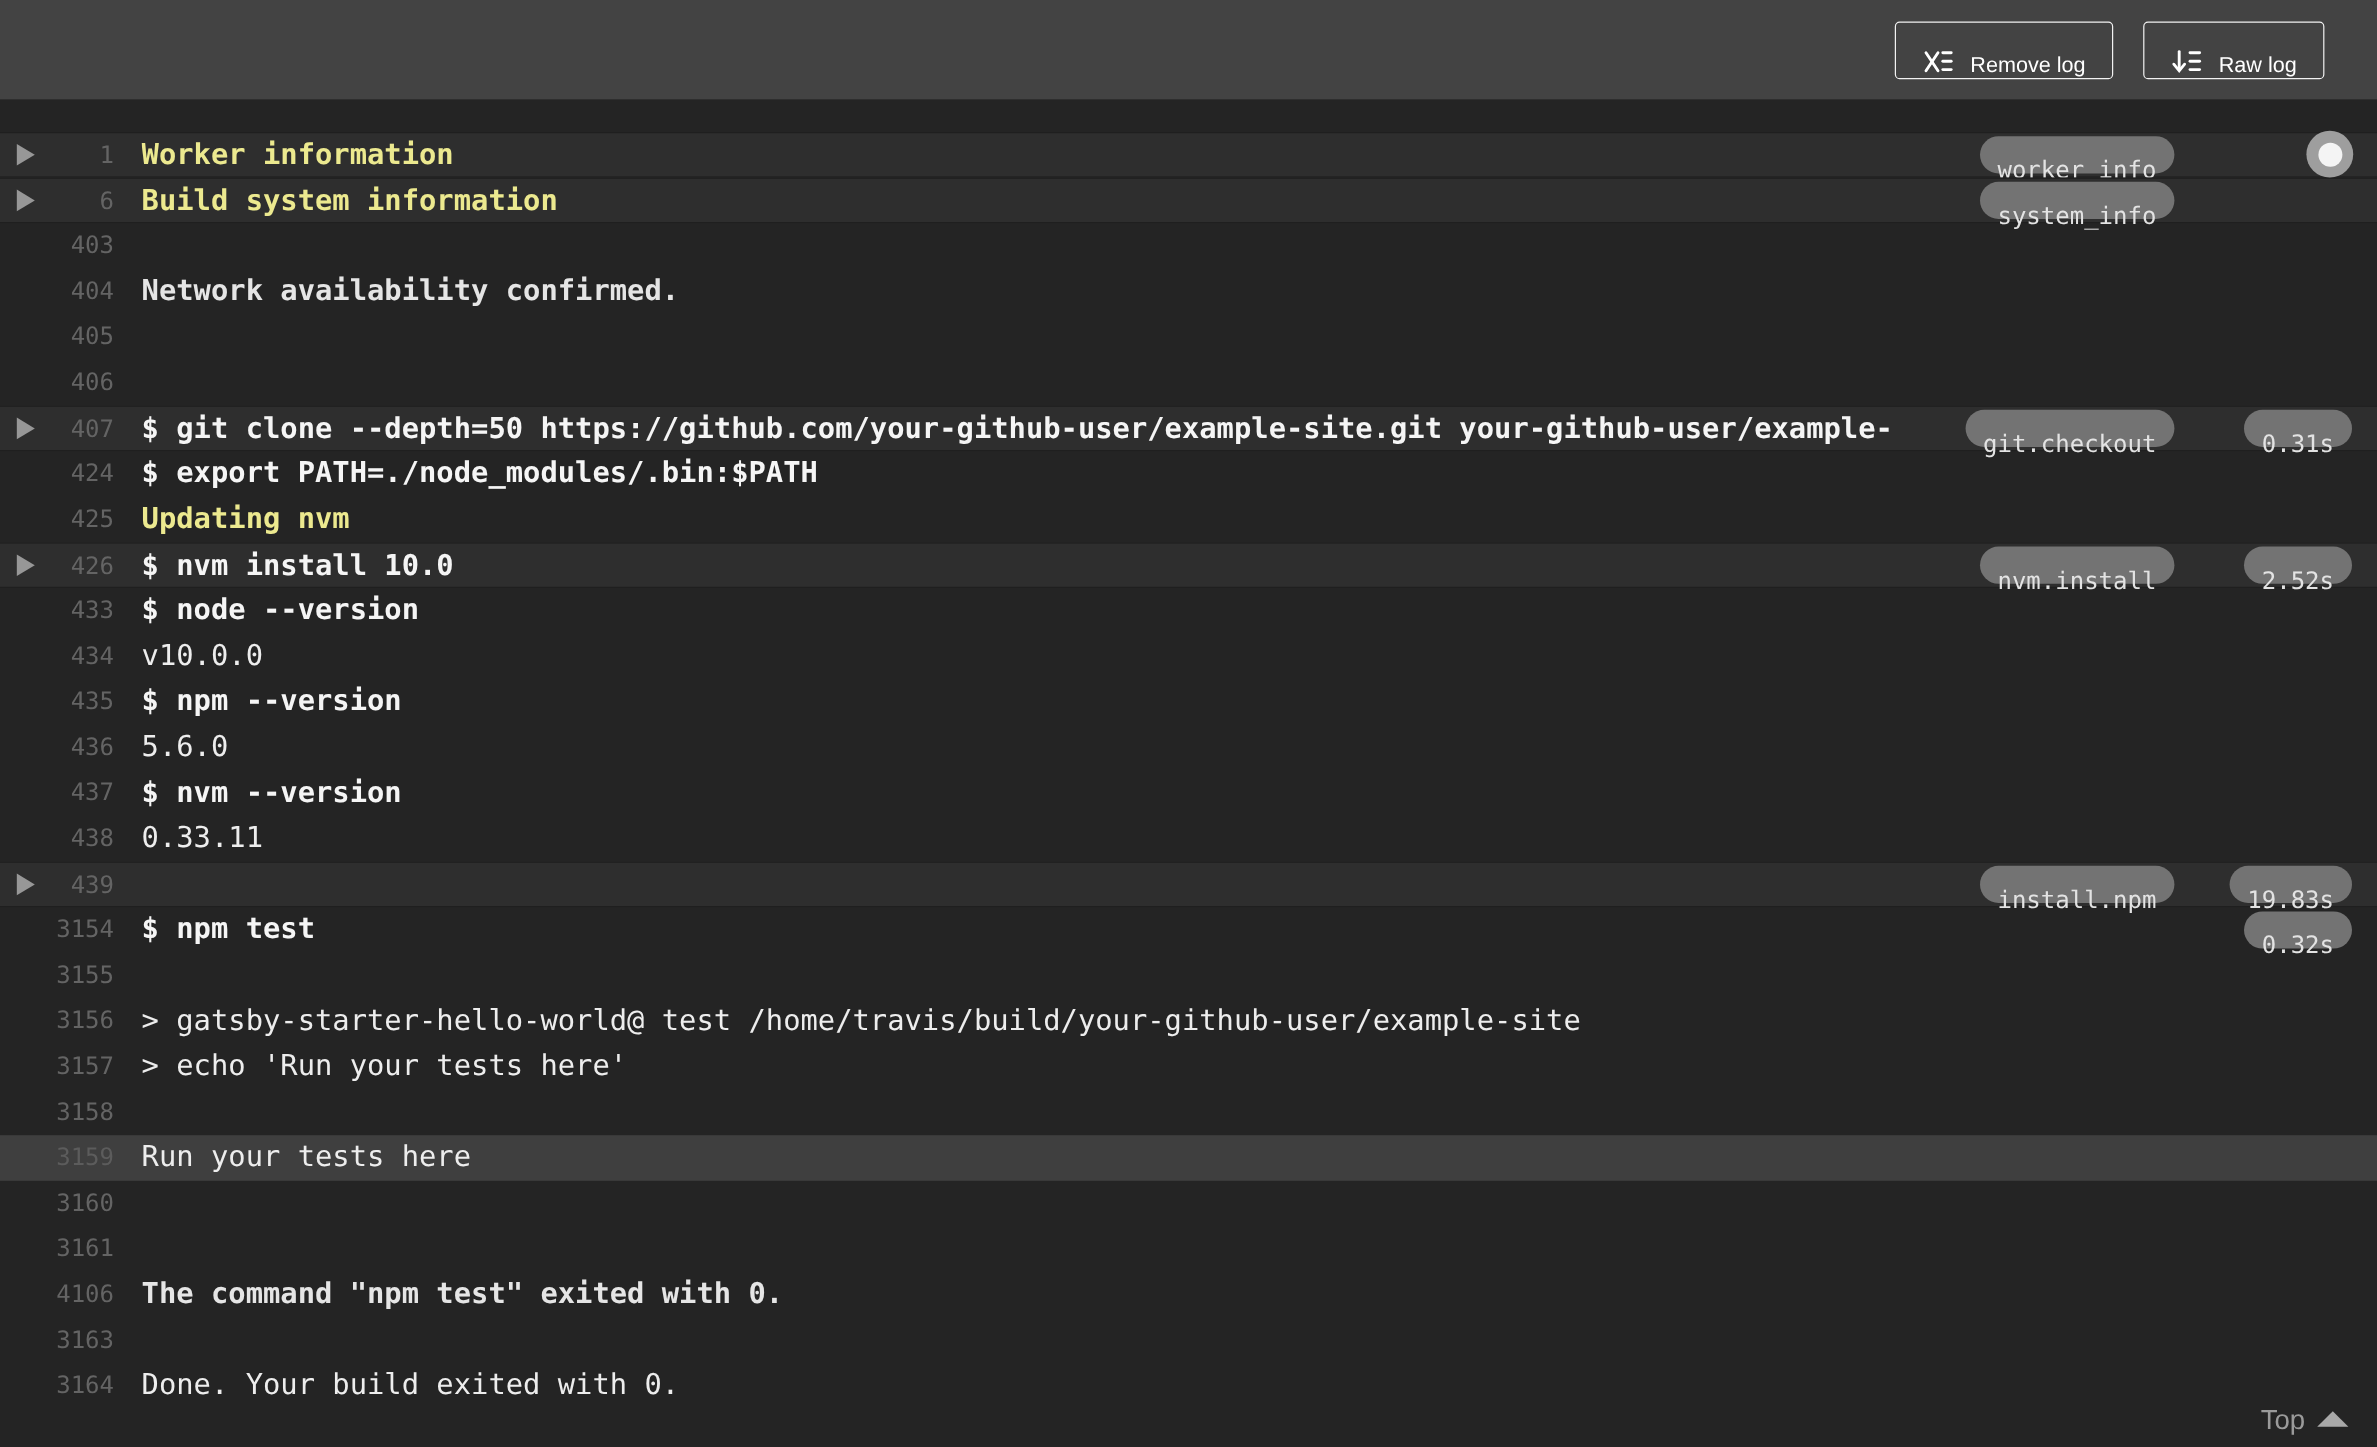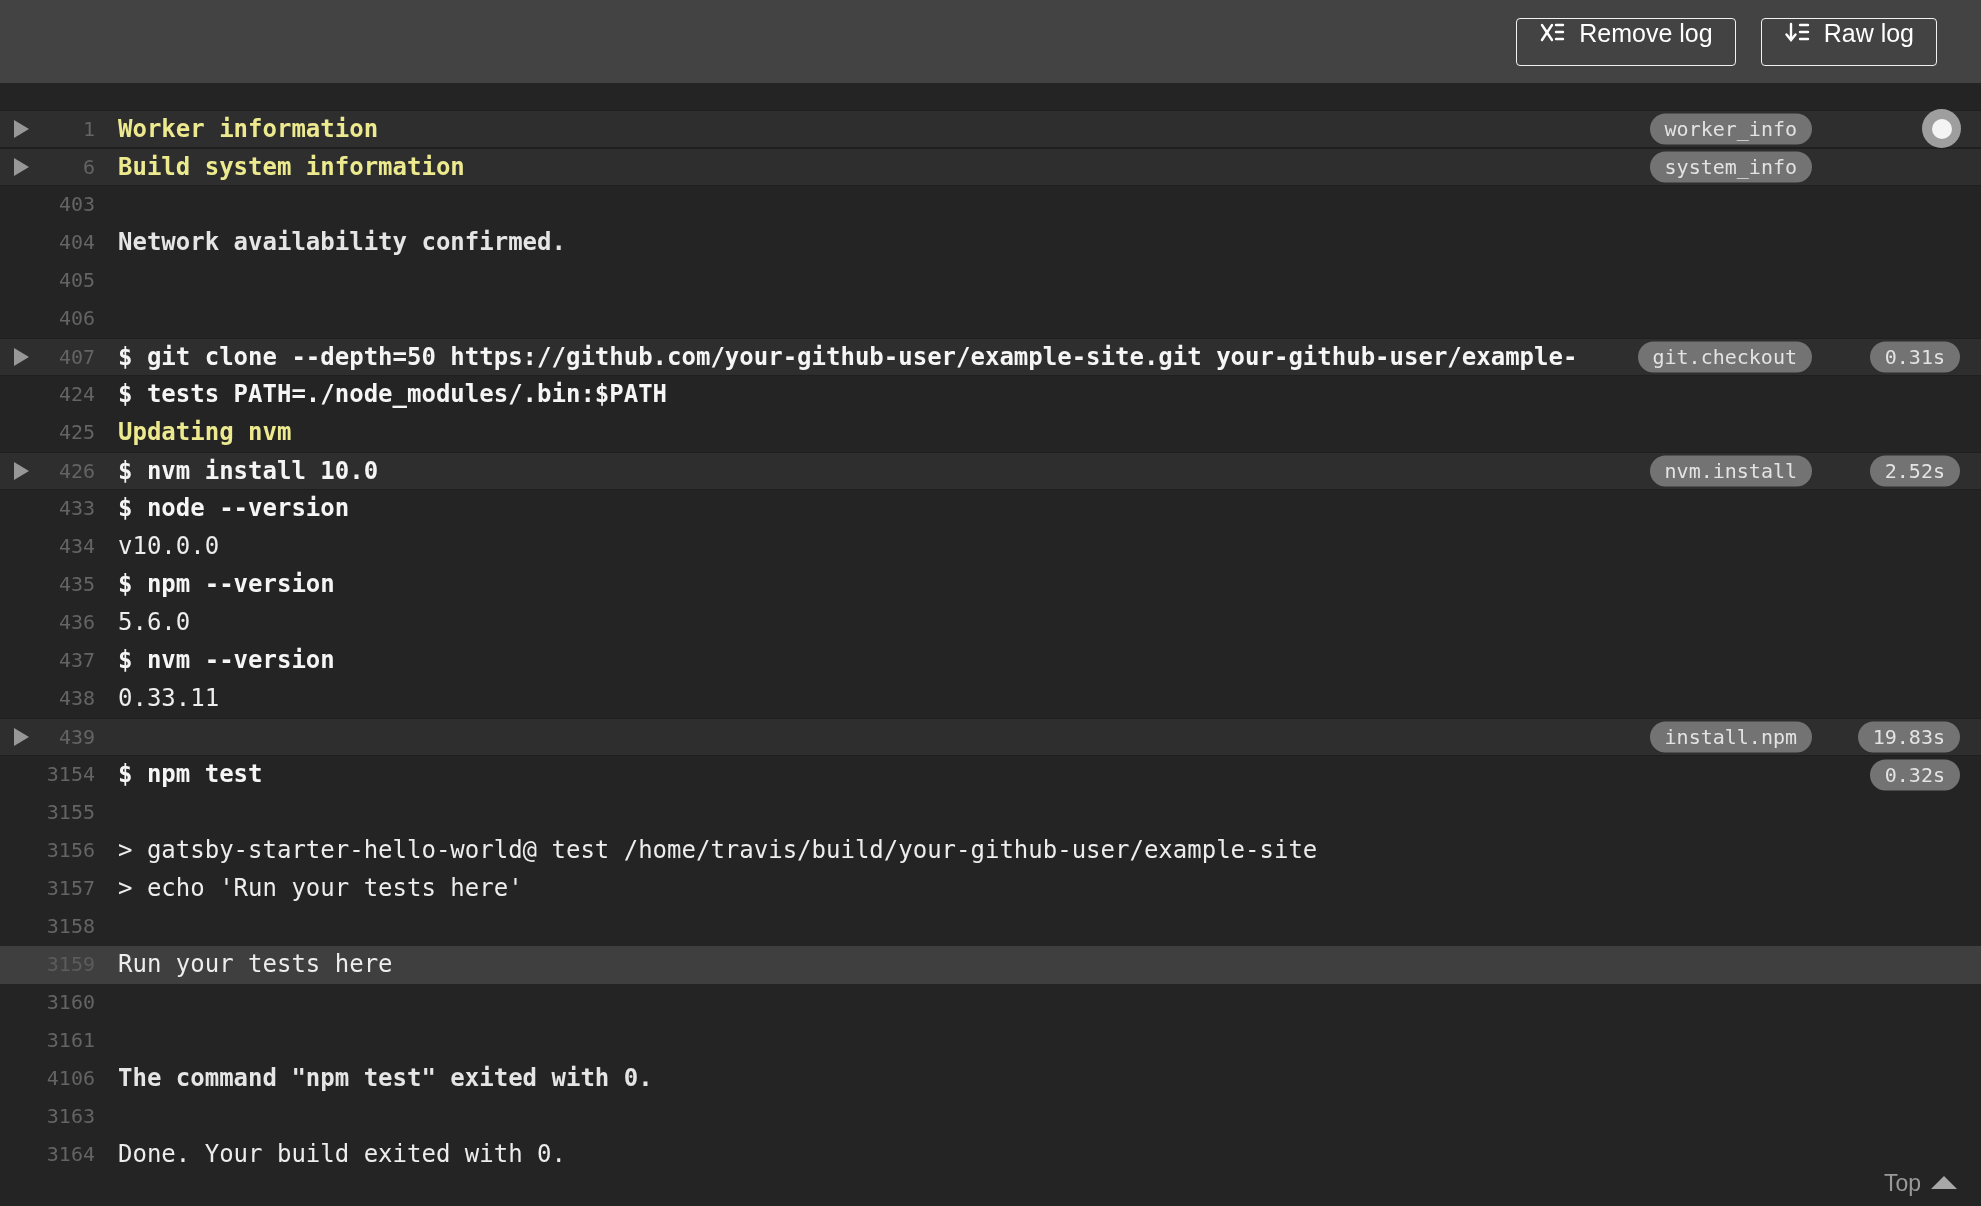--- a/index.html
+++ b/index.html
@@ -11,22 +11,22 @@
   
   .topbar {
     position:absolute; top:0; left:0; width:100%; height:83px;
     background:#434343;
     display:flex; align-items:center; justify-content:flex-end;
     gap:25px; padding-right:44px;
   }
   .tool-btn {
     height:48px; border:1px solid #f2f2f2; border-radius:4px;
     background:transparent; color:#ffffff;
-    font-family:"Liberation Sans", sans-serif; font-size:25px;
-    display:flex; align-items:flex-start; gap:13px; padding:0 22px;
+    font-family:"Liberation Sans", sans-serif; font-size:18px;
+    display:flex; align-items:flex-end; gap:13px; padding:0 22px;
     cursor:pointer;
   }
   .tool-btn svg { display:block; }
 
   
   .log {
     position:absolute; top:83px; left:0; width:100%; bottom:0;
     background:#242424; padding-top:27px;
   }
   .row {
@@ -61,21 +61,21 @@
   .t-cmd    { color:#f5f5f5; font-weight:bold; }
   .t-out    { color:#ededed; font-weight:normal; }
   .t-yellow { color:#ece98f; font-weight:bold; }
   .t-green  { color:#e5e5e5; font-weight:bold; }
 
   .badge, .timing {
     position:absolute; top:50%; transform:translateY(-50%);
     height:31px; line-height:31px; border-radius:16px;
     background:#737373; color:#e3e3e3;
     font-family:"DejaVu Sans Mono", monospace; font-size:20px;
-    padding:0 15px; white-space:nowrap;
+    padding:13px 15px; white-space:nowrap;
   }
   .badge  { right:169px; }
   .timing { right:21px; }
 
   
   .scroll-dot {
     position:absolute; left:1922px; top:109px;
     width:39px; height:39px; border-radius:50%;
     background:#9e9e9e; cursor:grab;
   }
@@ -165,21 +165,21 @@
       </div>
       <div class="row fold">
         <span class="fold-arrow"></span>
         <span class="num">407</span>
         <span class="txt t-cmd">$ git clone --depth=50 https://github.com/your-github-user/example-site.git your-github-user/example-</span>
         <span class="badge">git.checkout</span>
         <span class="timing">0.31s</span>
       </div>
       <div class="row">
         <span class="num">424</span>
-        <span class="txt t-cmd">$ tests PATH=./node_modules/.bin:$PATH</span>
+        <span class="txt t-cmd">$ export PATH=./node_modules/.bin:$PATH</span>
       </div>
       <div class="row">
         <span class="num">425</span>
         <span class="txt t-yellow">Updating nvm</span>
       </div>
       <div class="row fold">
         <span class="fold-arrow"></span>
         <span class="num">426</span>
         <span class="txt t-cmd">$ nvm install 10.0</span>
         <span class="badge">nvm.install</span>

